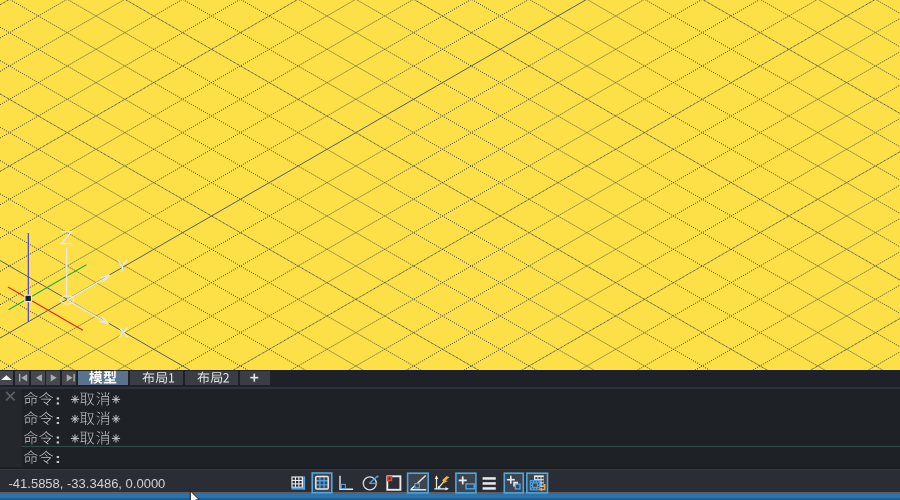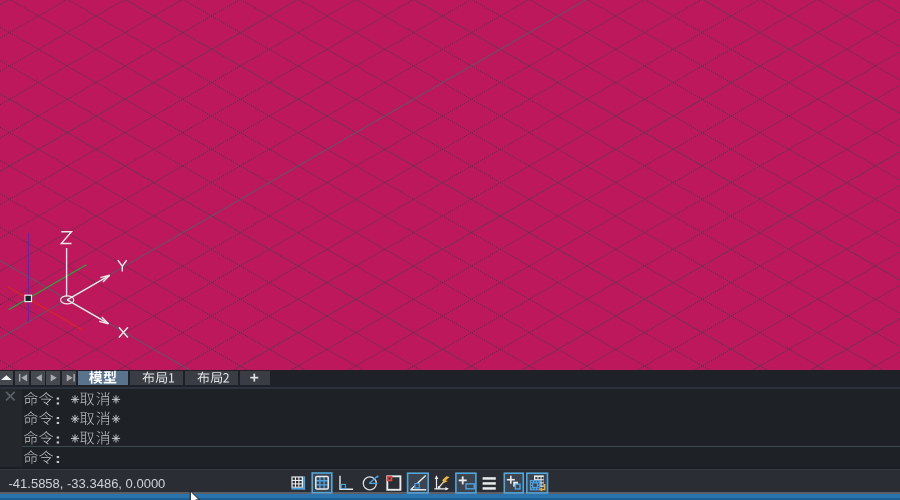--- a/index.html
+++ b/index.html
@@ -1,12 +1,12 @@
 <!DOCTYPE html>
-<html><head><meta charset="utf-8"><style>html,body{margin:0;padding:0;background:#000;}#app{position:relative;width:900px;height:500px;overflow:hidden;background:#be185d;font-family:"Liberation Sans",sans-serif;}#app svg{position:absolute;left:0;top:0;}.abs{position:absolute;}</style></head><body>
+<html><head><meta charset="utf-8"><style>html,body{margin:0;padding:0;background:#000;}#app{position:relative;width:900px;height:500px;overflow:hidden;background:#fde047;font-family:"Liberation Sans",sans-serif;}#app svg{position:absolute;left:0;top:0;}.abs{position:absolute;}</style></head><body>
 <div id="app">
     <div class="abs" style="left:0px;top:370.2px;width:900px;height:17.1px;background:#1e2127"></div>
     <div class="abs" style="left:0px;top:387.3px;width:900px;height:2px;background:#2c323b"></div>
     <div class="abs" style="left:0px;top:389.3px;width:900px;height:78.2px;background:#1e2126"></div>
     <div class="abs" style="left:0px;top:389.3px;width:22px;height:78.2px;background:#24282d"></div>
     <div class="abs" style="left:0px;top:467.3px;width:900px;height:24.9px;background:#2a2e34"></div>
     <div class="abs" style="left:0px;top:467.3px;width:900px;height:2px;background:#1b1e22"></div>
     <div class="abs" style="left:0px;top:469.3px;width:900px;height:1px;background:#34383e"></div>
     <div class="abs" style="left:0px;top:492px;width:900px;height:2px;background:#5c6066"></div>
     <div class="abs" style="left:0px;top:494px;width:900px;height:6px;background:#2a73ac"></div>

